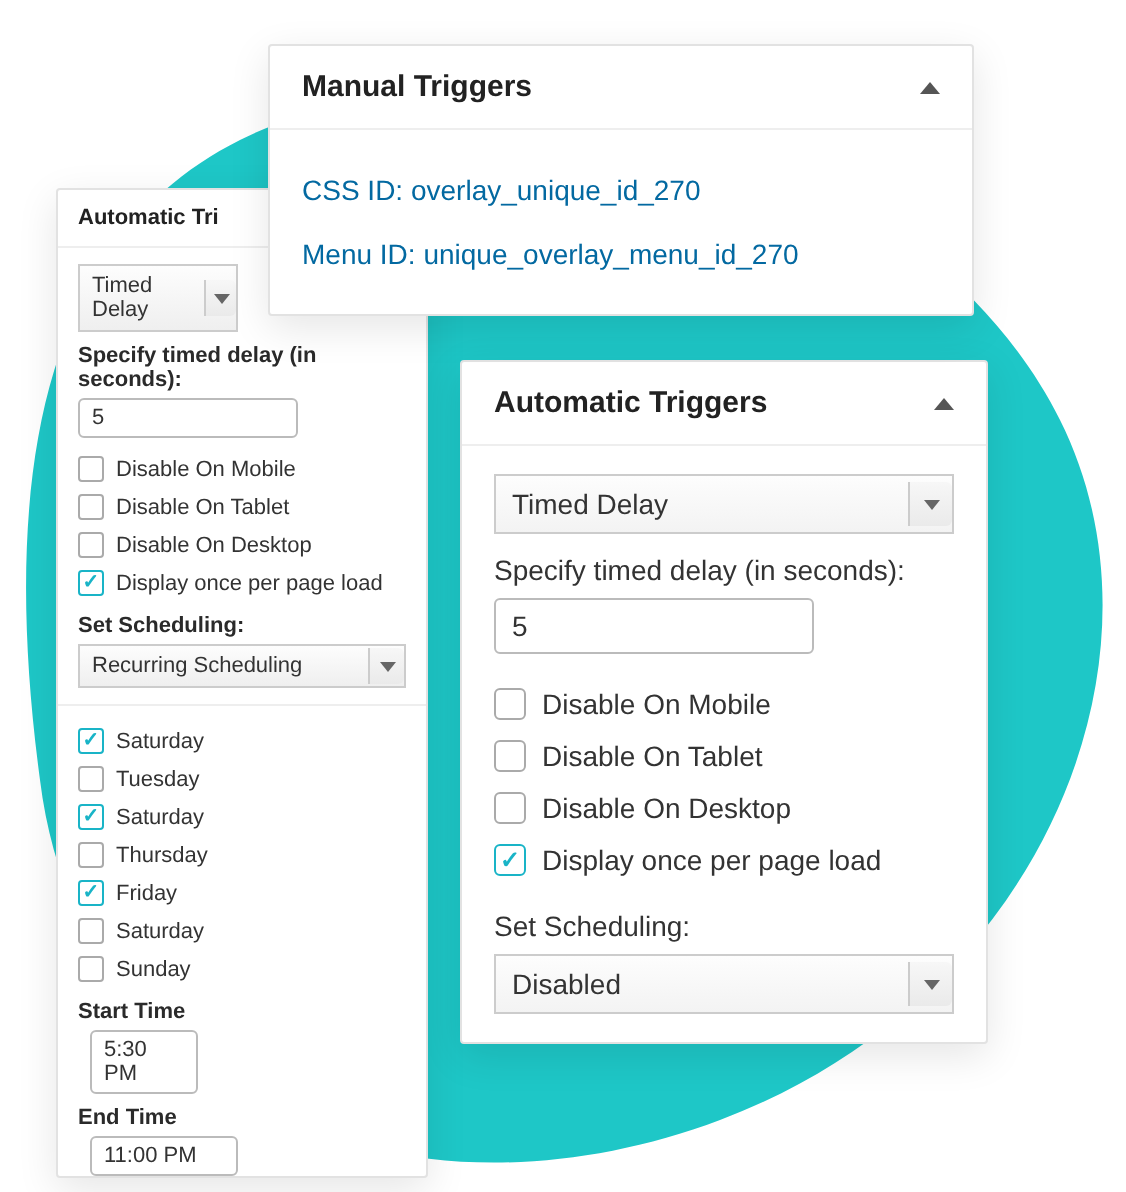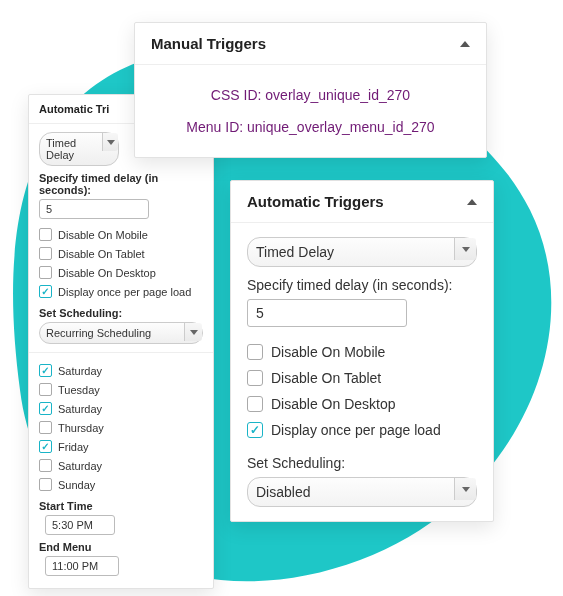--- a/index.html
+++ b/index.html
@@ -37,27 +37,28 @@
     color: #222;
     cursor: pointer;
   }
   .panel-body { padding: 14px 16px; }
   .caret-up {
     width: 0; height: 0;
     border-left: 5px solid transparent;
     border-right: 5px solid transparent;
     border-bottom: 6px solid #555;
   }
-  .row { font-size: 14px; color: #701a75; padding: 6px 0; text-align: center; }
+  .row { font-size: 14px; color: #0369a1; padding: 6px 0; }
   .select {
     width: 100%;
     display: flex;
     justify-content: space-between;
+    align-items: center;
     border: 1px solid #ccc;
-    border-radius: 13px;
+    border-radius: 0;
     background: linear-gradient(#fdfdfd,#f3f3f3);
     padding: 6px 8px;
     font-size: 14px;
     color: #333;
     cursor: pointer;
   }
   .select-btn {
     width: 22px; height: 22px;
     margin: -6px -8px -6px 6px;
     display: flex; align-items: center; justify-content: center;
@@ -211,22 +212,22 @@
     <div class="checkline">
       <span class="cbox"></span>
       <span>Saturday</span>
     </div>
     <div class="checkline">
       <span class="cbox"></span>
       <span>Sunday</span>
     </div>
 
     <span class="label">Start Time</span>
-    <span class="input" style="width:70px;margin-left:6px">5:30 PM</span>
-    <span class="label">End Menu</span>
+    <span class="input" style="width:54px;margin-left:6px">5:30 PM</span>
+    <span class="label">End Time</span>
     <span class="input" style="width:74px;margin-left:6px">11:00 PM</span>
   </div>
 </div>
 
 <div id="panel-auto" class="panel">
   <div class="panel-header">
     <span>Automatic Triggers</span>
     <span class="caret-up"></span>
   </div>
   <div class="panel-body">

